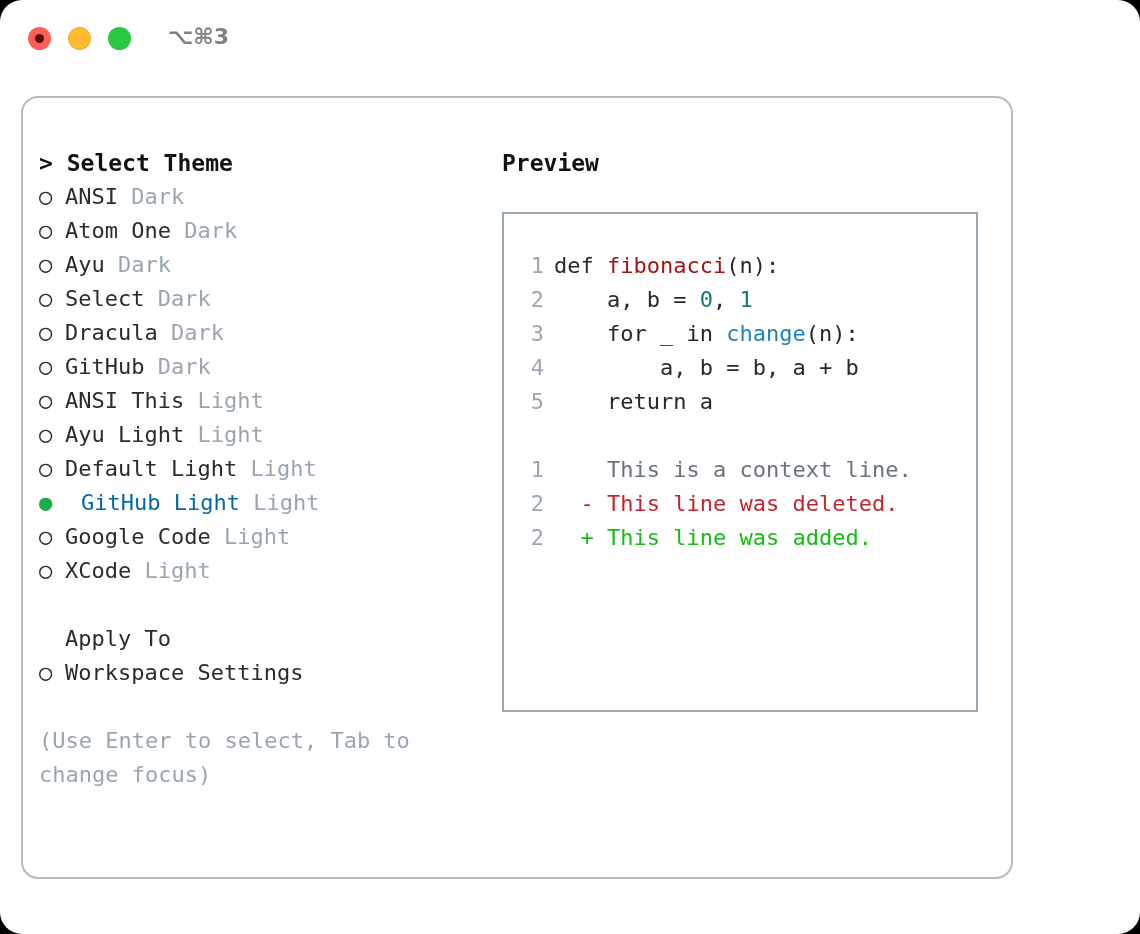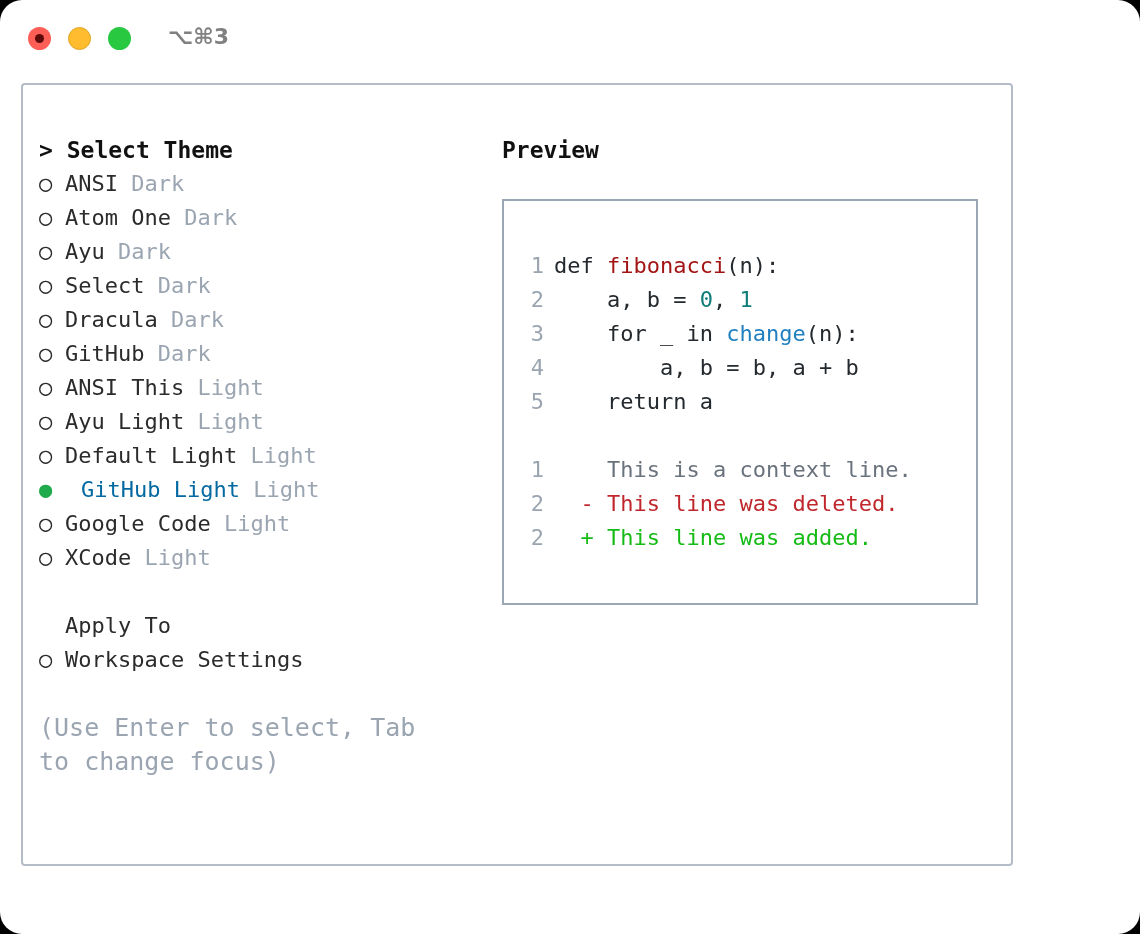--- a/index.html
+++ b/index.html
@@ -55,25 +55,25 @@
     font-size: 22px;
     font-weight: 700;
     color: #808080;
     letter-spacing: 0px;
     font-family: "DejaVu Sans", sans-serif;
   }
   
   .panel {
     position: absolute;
     left: 21px;
-    top: 83px;
+    top: 96px;
     width: 992px;
     height: 783px;
     border: 2px solid #b3bcc7;
-    border-radius: 4px;
+    border-radius: 17px;
     box-sizing: border-box;
     background: #ffffff;
   }
   
   .left-col {
     position: absolute;
     left: 16px;
     top: 48px;
     width: 430px;
   }
@@ -103,21 +103,21 @@
   }
   .apply-header {
     font-size: 22px;
     line-height: 34px;
     color: #2b2b2b;
     white-space: pre;
     padding-left: 26px;
   }
   .spacer-line { height: 34px; }
   .hint {
-    font-size: 25px;
+    font-size: 22px;
     line-height: 34px;
     color: #9aa5b1;
     width: 400px;
     white-space: normal;
   }
   
   .right-col {
     position: absolute;
     left: 479px;
     top: 48px;
@@ -125,25 +125,25 @@
   }
   .preview-title {
     font-size: 23px;
     font-weight: 700;
     color: #111111;
     line-height: 34px;
   }
   .preview-box {
     margin-top: 32px;
     width: 476px;
-    height: 406px;
+    height: 500px;
     border: 2px solid #9aa7b4;
     box-sizing: border-box;
     background: #ffffff;
-    padding: 48px 0 0 12px;
+    padding: 35px 0 0 12px;
   }
   .code-line {
     font-size: 22px;
     line-height: 34px;
     white-space: pre;
     color: #24292e;
   }
   .ln {
     display: inline-block;
     width: 28px;

